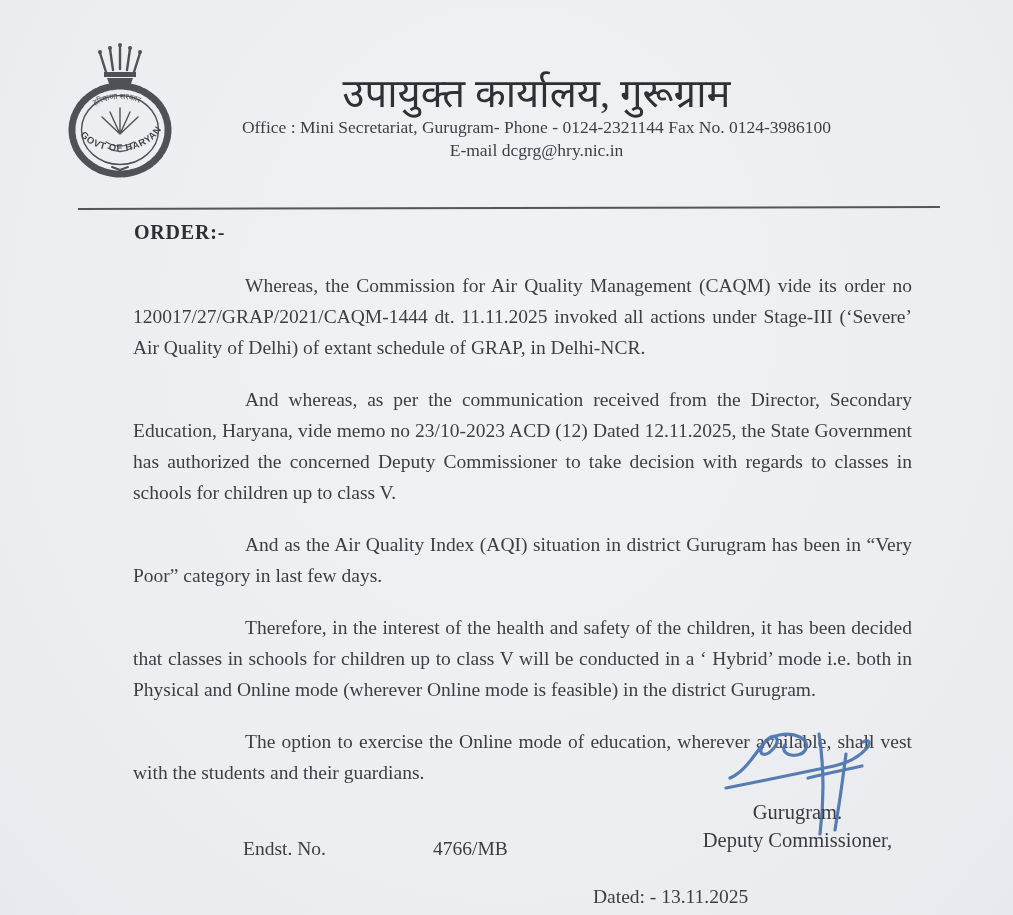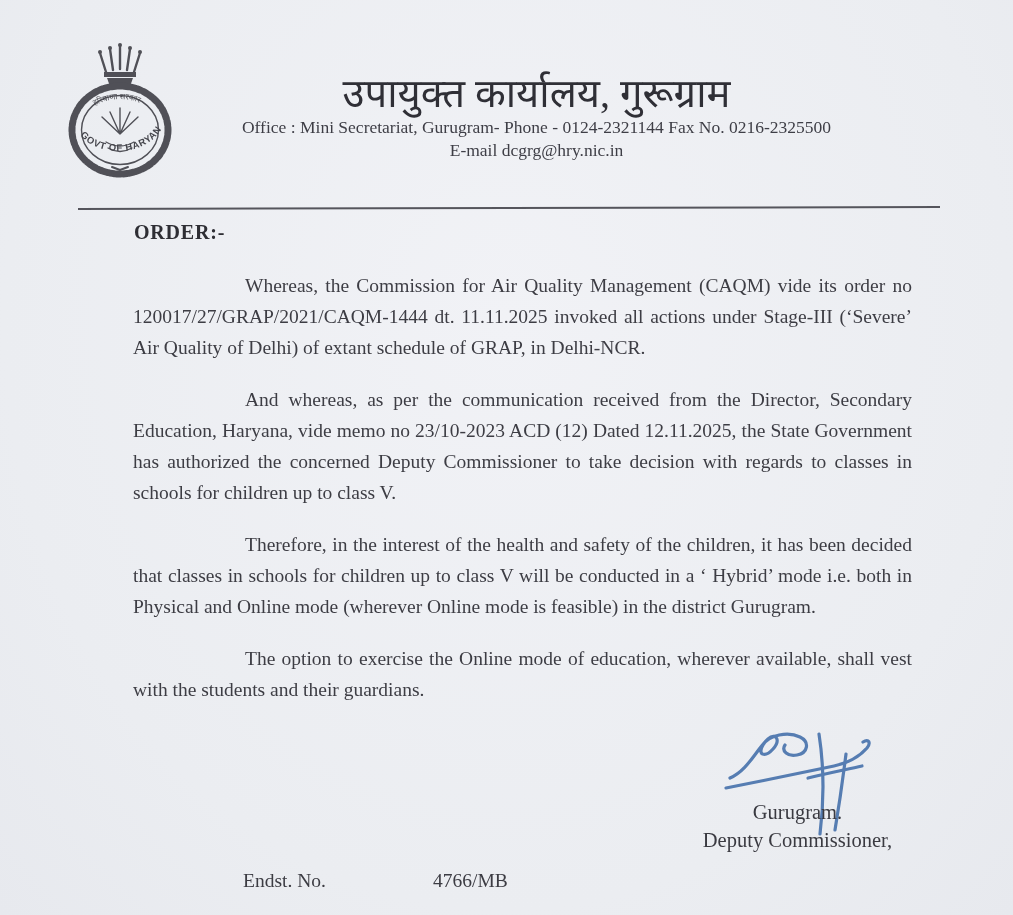--- a/index.html
+++ b/index.html
@@ -83,21 +83,21 @@
     position: absolute;
     left: 660px; top: 798px;
     width: 275px;
     text-align: center;
     font-size: 20.5px;
     line-height: 28px;
     color: #3a3a41;
   }
   .footer-item {
     position: absolute;
-    top: 870px;
+    top: 838px;
     font-size: 19.5px;
     color: #3c3c43;
     font-family: Liberation Serif, serif;
   }
   .endst-label { left: 243px; }
   .endst-value { left: 433px; }
   .dated-value { left: 593px; margin-top: 48px; }
 </style>
 </head>
 <body>
@@ -132,31 +132,32 @@
     <text font-size="8" fill="#2f2f36" font-family="Liberation Sans, sans-serif">
       <textPath href="#tpTop" startOffset="8%"><tspan>हरियाणा सरकार</tspan></textPath>
     </text>
     <text font-size="9.5" font-weight="bold" letter-spacing="0.6" fill="#2f2f36" font-family="Liberation Sans, sans-serif">
       <textPath href="#tpRing" startOffset="4%"><tspan>GOVT OF HARYANA</tspan></textPath>
     </text>
   </svg>
 
   <div class="header-text">
     <div class="title-hindi">उपायुक्त कार्यालय, गुरूग्राम</div>
-    <div class="office-line">Office : Mini Secretariat, Gurugram- Phone - 0124-2321144 Fax No. 0216-2325500</div>
+    <div class="office-line">Office : Mini Secretariat, Gurugram- Phone - 0124-2321144 Fax No. 0124-3986100</div>
     <div class="email-line">E-mail dcgrg@hry.nic.in</div>
   </div>
 
   <div class="rule"></div>
 
   <div class="order-heading">ORDER:-</div>
 
   <div class="body-text">
     <p>Whereas, the Commission for Air Quality Management (CAQM) vide its order no 120017/27/GRAP/2021/CAQM-1444 dt. 11.11.2025 invoked all actions under Stage-III (‘Severe’ Air Quality of Delhi) of extant schedule of GRAP, in Delhi-NCR.</p>
     <p>And whereas, as per the communication received from the Director, Secondary Education, Haryana, vide memo no 23/10-2023 ACD (12) Dated 12.11.2025, the State Government has authorized the concerned Deputy Commissioner to take decision with regards to classes in schools for children up to class V.</p>
+    <p>And as the Air Quality Index (AQI) situation in district Gurugram has been in “Very Poor” category in last few days.</p>
     <p>Therefore, in the interest of the health and safety of the children, it has been decided that classes in schools for children up to class V will be conducted in a ‘ Hybrid’ mode i.e. both in Physical and Online mode (wherever Online mode is feasible) in the district Gurugram.</p>
     <p>The option to exercise the Online mode of education, wherever available, shall vest with the students and their guardians.</p>
   </div>
 
   <svg class="signature-svg" viewBox="0 0 170 116" aria-hidden="true">
     <g stroke="#4a74ad" stroke-width="3.2" fill="none" stroke-linecap="round" stroke-linejoin="round" opacity="0.92">
       <path d="M8,54 C26,46 34,26 46,15 C54,8 59,16 51,25 C43,34 35,31 41,21 C47,11 66,7 78,13 C88,18 86,29 75,31 C66,33 59,27 63,21"></path>
       <path d="M4,64 C40,57 78,49 112,42 C126,39 137,33 145,24 C149,19 147,14 141,18"></path>
       <path d="M97,10 C101,36 103,70 98,110"></path>
       <path d="M124,30 C121,54 117,82 113,106"></path>

